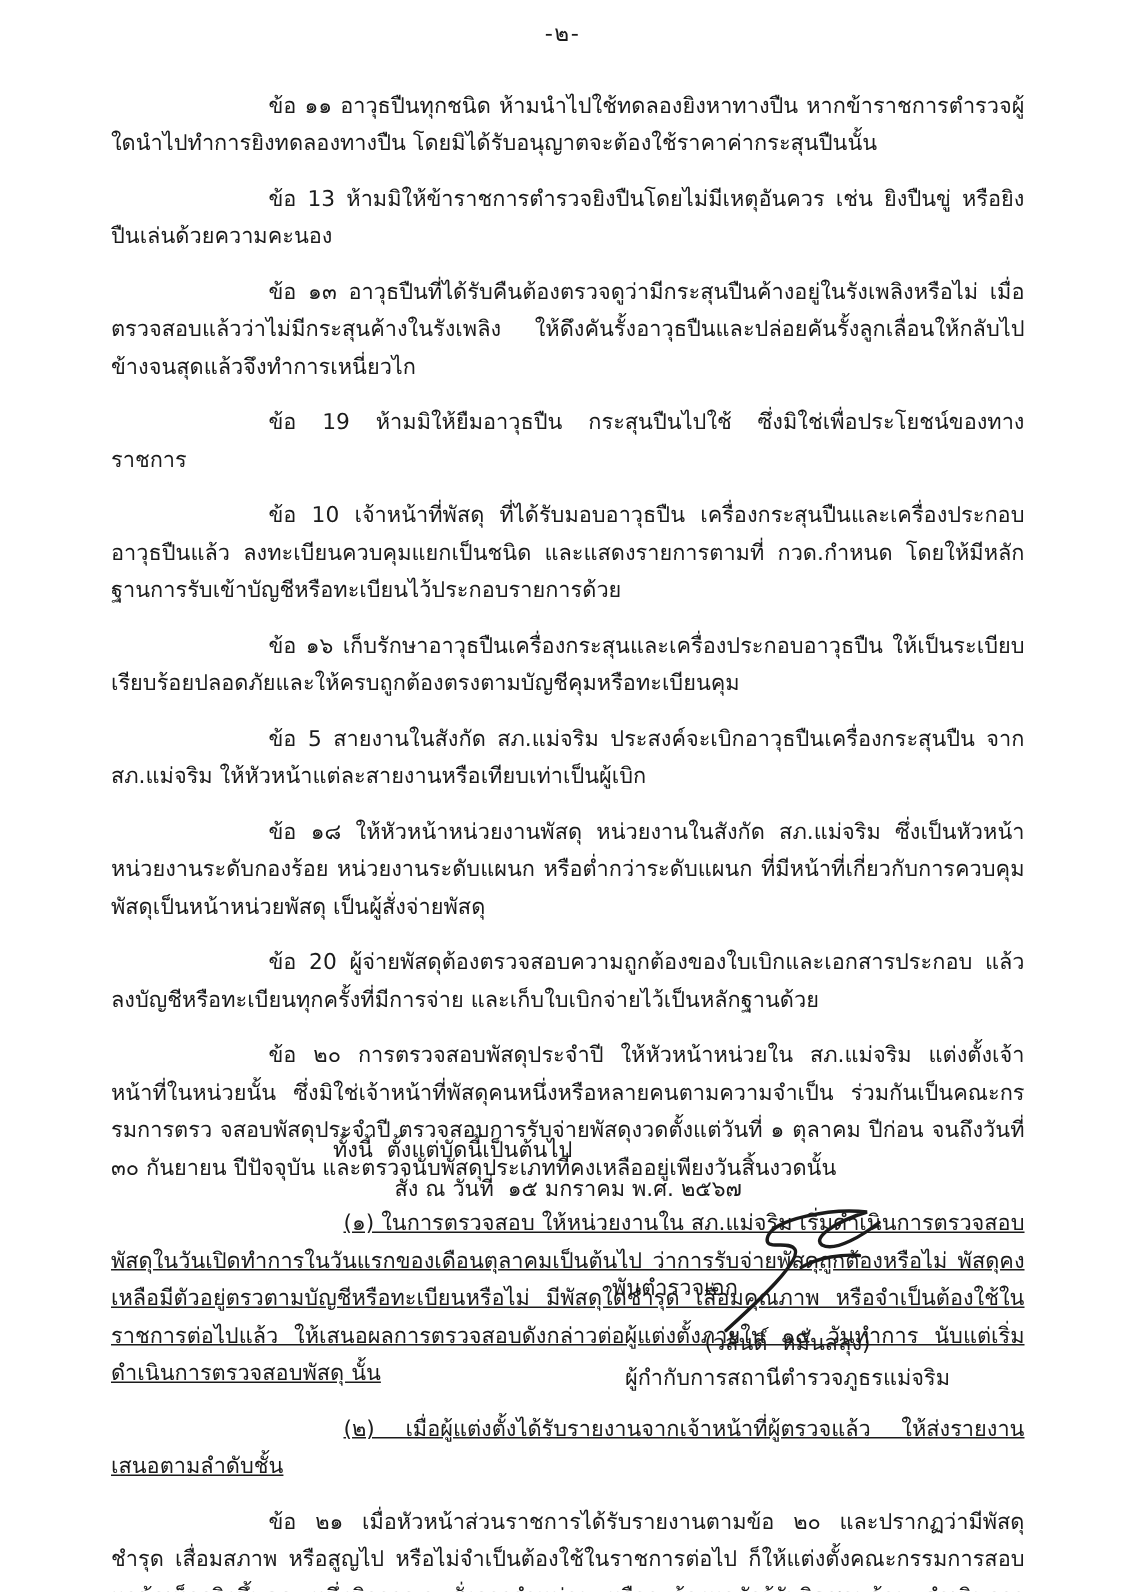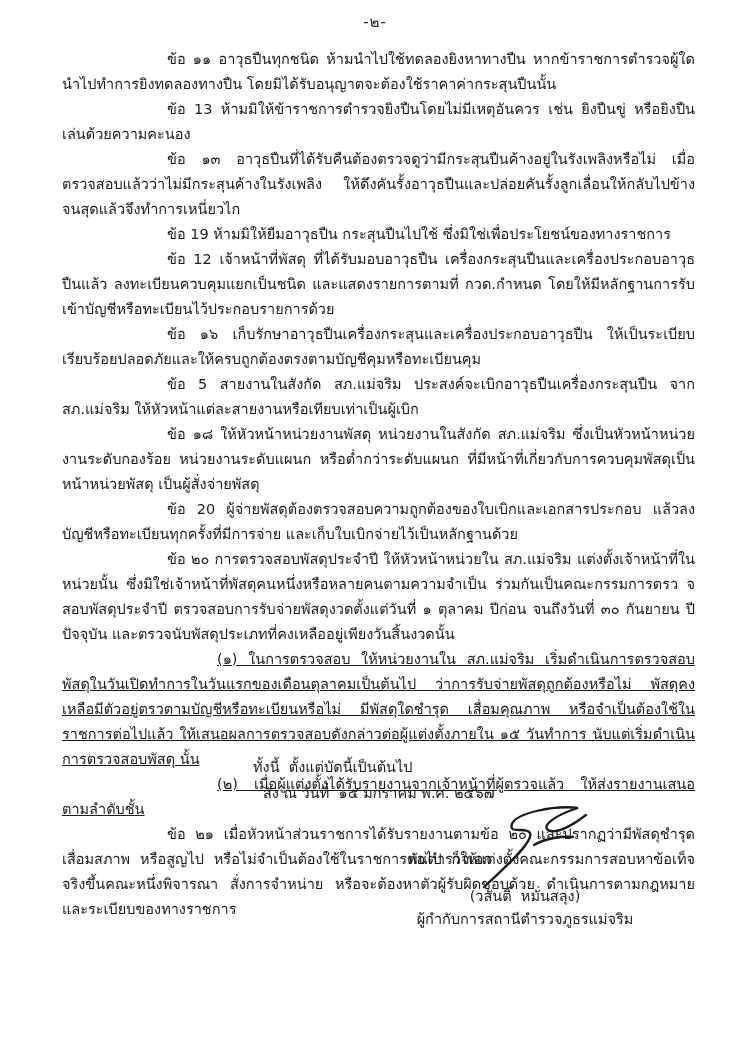--- a/index.html
+++ b/index.html
@@ -12,44 +12,44 @@
     color:#1b1b1b;
   }
   .page-number{
     position:absolute;top:10px;left:0;right:0;
     text-align:center;font-size:15px;letter-spacing:1px;
   }
   .doc-body{
     position:absolute;top:47px;left:62px;width:633px;
     font-size:14.5px;line-height:25px;text-align:justify;
   }
-  .para{margin:0;text-indent:105px;}
+  .para{margin:12px;text-indent:105px;}
   .para.sub{text-indent:155px;text-decoration:underline;}
   .closing-line{position:absolute;margin:0;font-size:14.5px;line-height:25px;white-space:pre;}
-  .closing-1{top:755px;left:222px;margin-left:31px;}
+  .closing-1{top:755px;left:222px;}
   .closing-2{top:781px;left:263px;}
   .sig-block{position:absolute;top:805px;left:420px;width:210px;font-size:14.5px;line-height:22px;}
   .sig-svg{position:absolute;top:-2px;left:58px;width:130px;height:88px;}
   .sig-rank{position:absolute;top:44px;left:-12px;white-space:pre;font-family:Liberation Mono, monospace;}
   .sig-name{position:absolute;top:80px;left:0;width:210px;text-align:center;white-space:pre;}
   .sig-title{position:absolute;top:103px;left:-30px;width:270px;text-align:center;white-space:pre;}
 </style>
 </head>
 <body>
 
 <div class="page">
 
   <div class="page-number">-๒-</div>
 
   <div class="doc-body">
       <p class="para">ข้อ ๑๑ อาวุธปืนทุกชนิด ห้ามนำไปใช้ทดลองยิงหาทางปืน หากข้าราชการตำรวจผู้ใดนำไปทำการยิงทดลองทางปืน โดยมิได้รับอนุญาตจะต้องใช้ราคาค่ากระสุนปืนนั้น</p>
       <p class="para">ข้อ 13 ห้ามมิให้ข้าราชการตำรวจยิงปืนโดยไม่มีเหตุอันควร เช่น ยิงปืนขู่ หรือยิงปืนเล่นด้วยความคะนอง</p>
       <p class="para">ข้อ ๑๓ อาวุธปืนที่ได้รับคืนต้องตรวจดูว่ามีกระสุนปืนค้างอยู่ในรังเพลิงหรือไม่ เมื่อตรวจสอบแล้วว่าไม่มีกระสุนค้างในรังเพลิง ให้ดึงคันรั้งอาวุธปืนและปล่อยคันรั้งลูกเลื่อนให้กลับไปข้างจนสุดแล้วจึงทำการเหนี่ยวไก</p>
       <p class="para">ข้อ 19 ห้ามมิให้ยืมอาวุธปืน กระสุนปืนไปใช้ ซึ่งมิใช่เพื่อประโยชน์ของทางราชการ</p>
-      <p class="para">ข้อ 12 เจ้าหน้าที่พัสดุ ที่ได้รับมอบอาวุธปืน เครื่องกระสุนปืนและเครื่องประกอบอาวุธปืนแล้ว ลงทะเบียนควบคุมแยกเป็นชนิด และแสดงรายการตามที่ กวด.กำหนด โดยให้มีหลักฐานการรับเข้าบัญชีหรือทะเบียนไว้ประกอบรายการด้วย</p>
+      <p class="para">ข้อ 10 เจ้าหน้าที่พัสดุ ที่ได้รับมอบอาวุธปืน เครื่องกระสุนปืนและเครื่องประกอบอาวุธปืนแล้ว ลงทะเบียนควบคุมแยกเป็นชนิด และแสดงรายการตามที่ กวด.กำหนด โดยให้มีหลักฐานการรับเข้าบัญชีหรือทะเบียนไว้ประกอบรายการด้วย</p>
       <p class="para">ข้อ ๑๖ เก็บรักษาอาวุธปืนเครื่องกระสุนและเครื่องประกอบอาวุธปืน ให้เป็นระเบียบเรียบร้อยปลอดภัยและให้ครบถูกต้องตรงตามบัญชีคุมหรือทะเบียนคุม</p>
       <p class="para">ข้อ 5 สายงานในสังกัด สภ.แม่จริม ประสงค์จะเบิกอาวุธปืนเครื่องกระสุนปืน จาก สภ.แม่จริม ให้หัวหน้าแต่ละสายงานหรือเทียบเท่าเป็นผู้เบิก</p>
       <p class="para">ข้อ ๑๘ ให้หัวหน้าหน่วยงานพัสดุ หน่วยงานในสังกัด สภ.แม่จริม ซึ่งเป็นหัวหน้าหน่วยงานระดับกองร้อย หน่วยงานระดับแผนก หรือต่ำกว่าระดับแผนก ที่มีหน้าที่เกี่ยวกับการควบคุมพัสดุเป็นหน้าหน่วยพัสดุ เป็นผู้สั่งจ่ายพัสดุ</p>
       <p class="para">ข้อ 20 ผู้จ่ายพัสดุต้องตรวจสอบความถูกต้องของใบเบิกและเอกสารประกอบ แล้วลงบัญชีหรือทะเบียนทุกครั้งที่มีการจ่าย และเก็บใบเบิกจ่ายไว้เป็นหลักฐานด้วย</p>
       <p class="para">ข้อ ๒๐ การตรวจสอบพัสดุประจำปี ให้หัวหน้าหน่วยใน สภ.แม่จริม แต่งตั้งเจ้าหน้าที่ในหน่วยนั้น ซึ่งมิใช่เจ้าหน้าที่พัสดุคนหนึ่งหรือหลายคนตามความจำเป็น ร่วมกันเป็นคณะกรรมการตรว จสอบพัสดุประจำปี ตรวจสอบการรับจ่ายพัสดุงวดตั้งแต่วันที่ ๑ ตุลาคม ปีก่อน จนถึงวันที่ ๓๐ กันยายน ปีปัจจุบัน และตรวจนับพัสดุประเภทที่คงเหลืออยู่เพียงวันสิ้นงวดนั้น</p>
       <p class="para sub">(๑) ในการตรวจสอบ ให้หน่วยงานใน สภ.แม่จริม เริ่มดำเนินการตรวจสอบพัสดุในวันเปิดทำการในวันแรกของเดือนตุลาคมเป็นต้นไป ว่าการรับจ่ายพัสดุถูกต้องหรือไม่ พัสดุคงเหลือมีตัวอยู่ตรวตามบัญชีหรือทะเบียนหรือไม่ มีพัสดุใดชำรุด เสื่อมคุณภาพ หรือจำเป็นต้องใช้ในราชการต่อไปแล้ว ให้เสนอผลการตรวจสอบดังกล่าวต่อผู้แต่งตั้งภายใน ๑๕ วันทำการ นับแต่เริ่มดำเนินการตรวจสอบพัสดุ นั้น</p>
       <p class="para sub">(๒) เมื่อผู้แต่งตั้งได้รับรายงานจากเจ้าหน้าที่ผู้ตรวจแล้ว ให้ส่งรายงานเสนอตามลำดับชั้น</p>
       <p class="para">ข้อ ๒๑ เมื่อหัวหน้าส่วนราชการได้รับรายงานตามข้อ ๒๐ และปรากฏว่ามีพัสดุชำรุด เสื่อมสภาพ หรือสูญไป หรือไม่จำเป็นต้องใช้ในราชการต่อไป ก็ให้แต่งตั้งคณะกรรมการสอบหาข้อเท็จจริงขึ้นคณะหนึ่งพิจารณา สั่งการจำหน่าย หรือจะต้องหาตัวผู้รับผิดชอบด้วย ดำเนินการตามกฎหมายและระเบียบของทางราชการ</p>
     </div>
 

